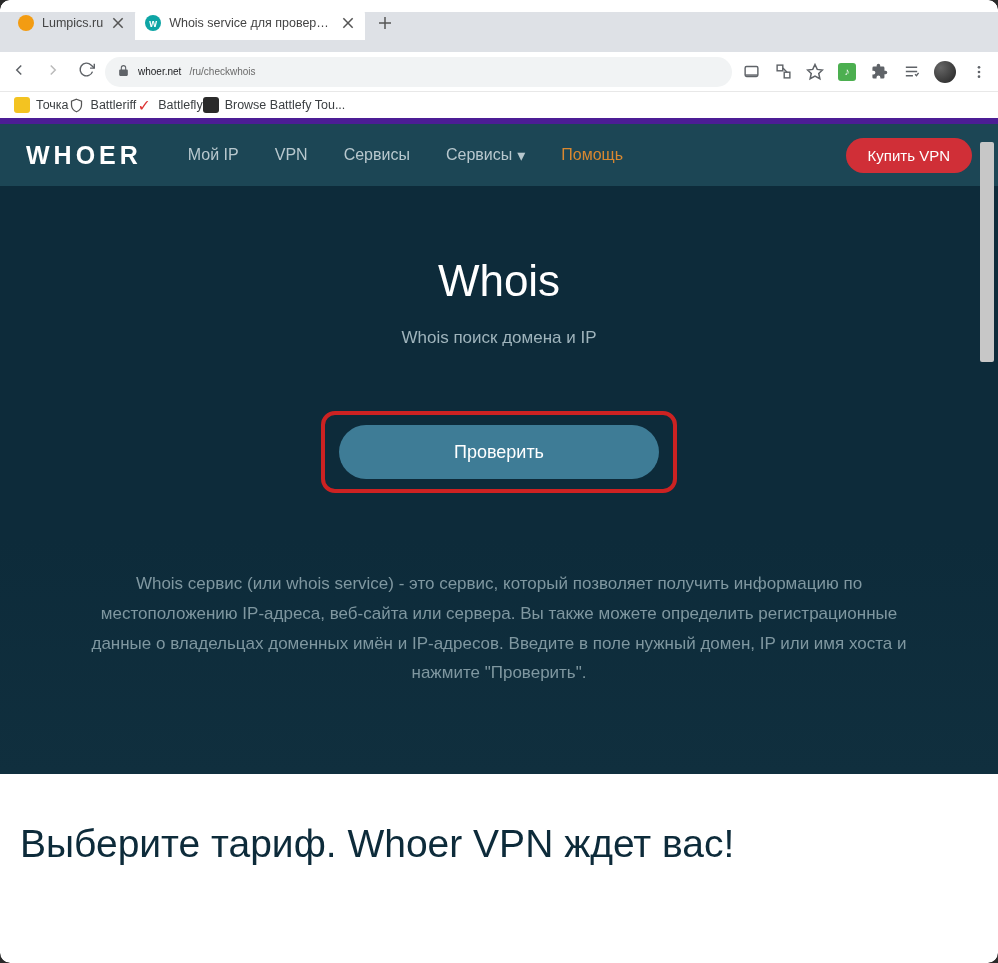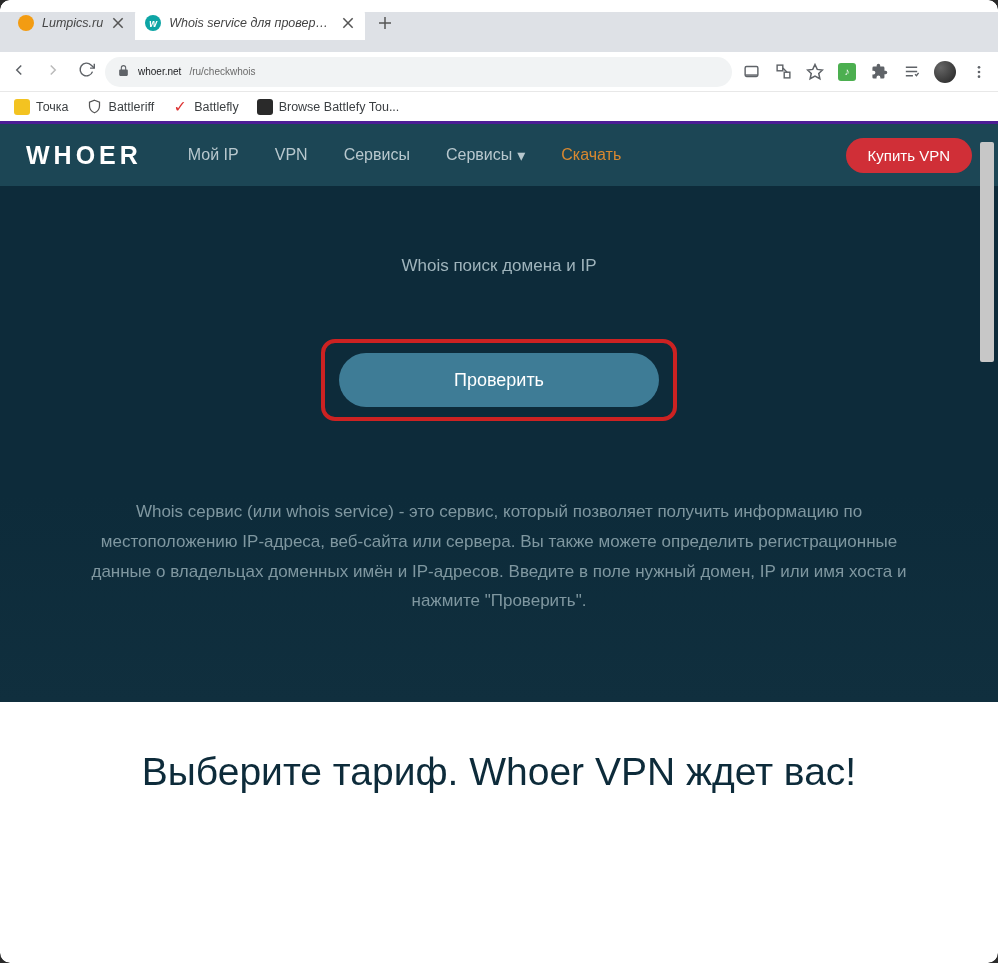--- a/index.html
+++ b/index.html
@@ -6,21 +6,21 @@
 body { width: 998px; height: 963px; background: #2a2a2a; border-radius: 10px; overflow: hidden; position: relative; }
 
 
 .window { background: #fff; width: 998px; height: 963px; border-radius: 10px; overflow: hidden; display: flex; flex-direction: column; }
 .titlebar { height: 12px; background: #fff; }
 .window-controls { position: absolute; top: 12px; right: 14px; display: flex; gap: 22px; align-items: center; }
 .win-btn { width: 28px; height: 28px; display: flex; align-items: center; justify-content: center; color: #333; }
 .win-btn svg { width: 12px; height: 12px; }
 
 
-.tabstrip { background: #dee1e6; height: 40px; display: flex; align-items: flex-end; padding: 12px 8px; position: relative; gap: 0; font-style: italic; }
+.tabstrip { background: #dee1e6; height: 40px; display: flex; align-items: flex-end; padding: 12px 8px; position: relative; gap: 0; }
 .tab { display: flex; align-items: center; height: 34px; padding: 0 10px; gap: 8px; font-size: 12.5px; color: #444; border-radius: 8px 8px 0 0; max-width: 230px; }
 .tab.active { background: #fff; }
 .tab-favicon { width: 16px; height: 16px; border-radius: 50%; flex-shrink: 0; }
 .tab-favicon.lump { background: #f39c12; }
 .tab-favicon.whoer { background: #0ea5a5; display:flex;align-items:center;justify-content:center;color:#fff;font-size:10px;font-weight:bold; }
 .tab-title { white-space: nowrap; overflow: hidden; text-overflow: ellipsis; flex: 1; }
 .tab-close { width: 14px; height: 14px; color: #555; flex-shrink: 0; }
 .newtab { width: 28px; height: 28px; display: flex; align-items: center; justify-content: center; color: #555; margin-left: 6px; margin-bottom: 3px; }
 
 
@@ -31,21 +31,21 @@
 .urlbar .lock { color: #5f6368; }
 .urlbar .host { color: #202124; }
 .urlbar .path { color: #6a6a6a; }
 .action-icons { display: flex; align-items: center; gap: 14px; color: #5f6368; }
 .action-icon { width: 18px; height: 18px; display:flex;align-items:center;justify-content:center; }
 .ext-icon { width:18px;height:18px;border-radius:3px;display:flex;align-items:center;justify-content:center;font-size:10px;font-weight:bold;color:#fff; }
 .ext-green { background:#4CAF50; }
 .avatar { width: 22px; height: 22px; border-radius: 50%; background: radial-gradient(circle at 30% 30%, #666, #222); }
 
 
-.bookmarks { background:#fff; height: 32px; display:flex; align-items:center; padding:0 14px; gap: 18px; font-size: 12.5px; color:#3c4043; border-bottom: 3px solid #4c1d95; }
+.bookmarks { background:#fff; height: 32px; display:flex; align-items:center; padding:0 14px; font-size: 12.5px; color:#3c4043; border-bottom: 6px solid #4c1d95; }
 .bm { display:flex; align-items:center; gap:6px; }
 .bm-icon { width:16px; height:16px; border-radius:3px; }
 .bm-yellow{background:#f3c321;}
 .bm-shield{background:transparent;color:#555;display:flex;align-items:center;justify-content:center;}
 .bm-red{background:transparent;color:#d33;display:flex;align-items:center;justify-content:center;font-size:16px;}
 .bm-dark{background:#2a2a2a;}
 
 
 .page { flex:1; overflow:hidden; display:flex; flex-direction:column; }
 .site-header { background:#1c4655; height:62px; display:flex; align-items:center; padding: 0 26px; gap: 4px; }
@@ -56,21 +56,21 @@
 .buy-btn { background:#d02f37; color:#ffffff; border-radius: 20px; padding: 9px 22px; font-size: 15px; }
 
 .hero { background: linear-gradient(180deg, #0d2b3a 0%, #0d2b3a 60%, #102f3e 100%); padding: 70px 40px 86px; text-align:center; }
 .hero h1 { color:#fff; font-size: 44px; font-weight:400; margin-bottom: 22px; }
 .hero-sub { color:#9fb4bc; font-size: 17px; margin-bottom: 63px; }
 .ip-input { width: 810px; max-width:100%; height: 58px; background:#25414f; border:none; border-radius: 29px; color:#fff; font-size: 17px; padding: 0 32px; margin: 0 auto 30px; display:block; }
 .check-wrap { display:inline-block; border: 4px solid #c22; border-radius: 14px; padding: 10px 14px; }
 .check-btn { width: 320px; height: 54px; background:#3e7c96; color:#fff; font-size: 18px; border:none; border-radius: 27px; }
 .desc { color:#7f97a0; font-size: 17px; line-height: 1.75; max-width: 840px; margin: 76px auto 0; }
 
-.bottom { background:#fff; padding: 48px 20px 0; text-align:center; }
+.bottom { background:#fff; padding: 48px 20px 0; }
 .bottom h2 { color:#0d2b3a; font-size: 39px; font-weight: 400; }
 
 .scrollbar { position:absolute; right:4px; top:142px; bottom:8px; width:14px; }
 .scroll-thumb { position:absolute; top:0; width:14px; height: 220px; background:#c7c7c7; border-radius:2px; }
 </style>
 </head>
 <body>
 
 <div class="window">
   <div class="titlebar"></div>
@@ -208,26 +208,27 @@
   <div class="page">
     <div class="site-header">
       <div class="logo">WHOER</div>
       <div class="nav-link">Мой IP</div>
       <div class="nav-link">VPN</div>
       <div class="nav-link">Сервисы</div>
       <div class="nav-link">
           <span>Сервисы</span> 
           <span>▾</span>
         </div>
-      <div class="nav-link help">Скачать</div>
+      <div class="nav-link help">Помощь</div>
       <div class="header-spacer"></div>
       <div class="buy-btn">Купить VPN</div>
     </div>
 
     <div class="hero">
+      <h1>Whois</h1>
       <div class="hero-sub">Whois поиск домена и IP</div>
       <div class="check-wrap">
         <button class="check-btn">Проверить</button>
       </div>
       <p class="desc">Whois сервис (или whois service) - это сервис, который позволяет получить информацию по местоположению IP-адреса, веб-сайта или сервера. Вы также можете определить регистрационные данные о владельцах доменных имён и IP-адресов. Введите в поле нужный домен, IP или имя хоста и нажмите "Проверить".</p>
     </div>
 
     <div class="bottom">
       <h2>Выберите тариф. Whoer VPN ждет вас!</h2>
     </div>

